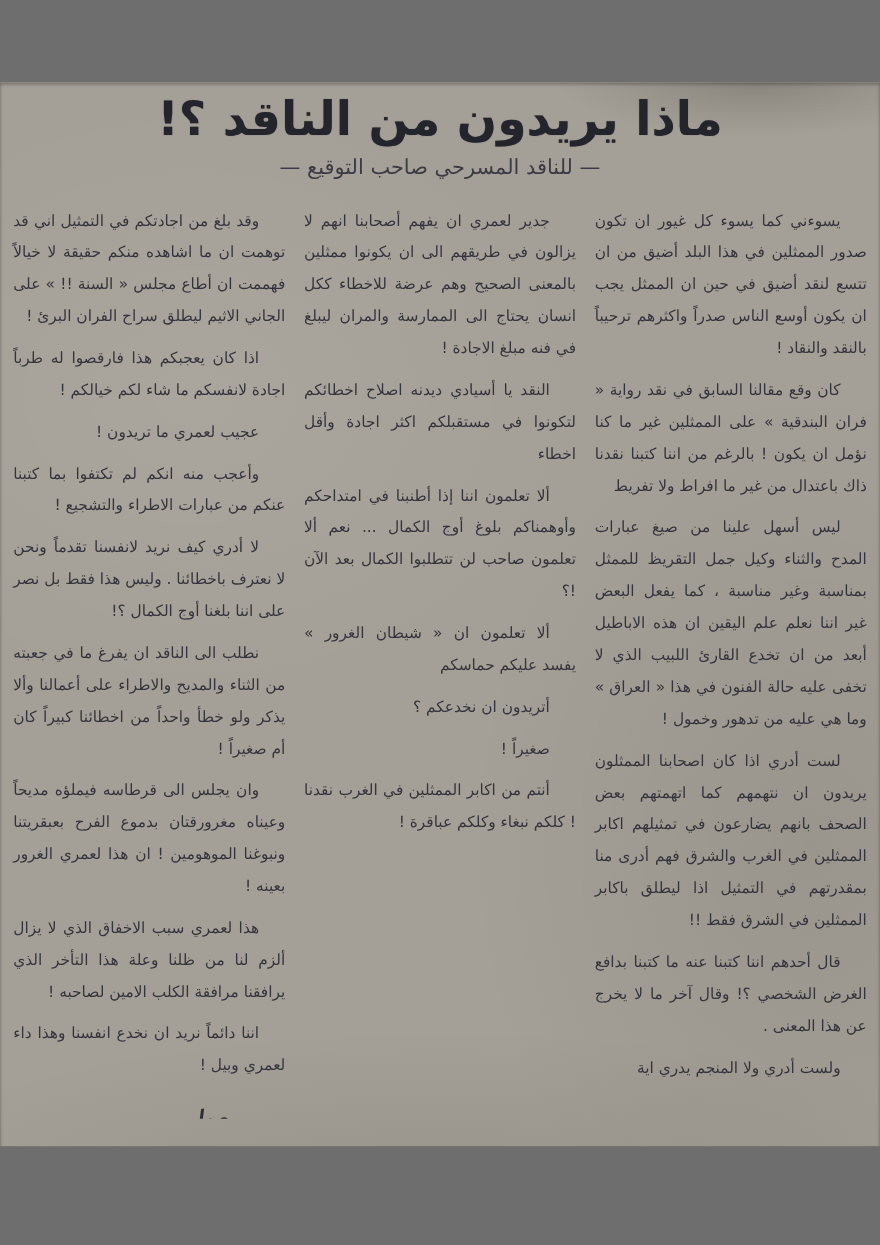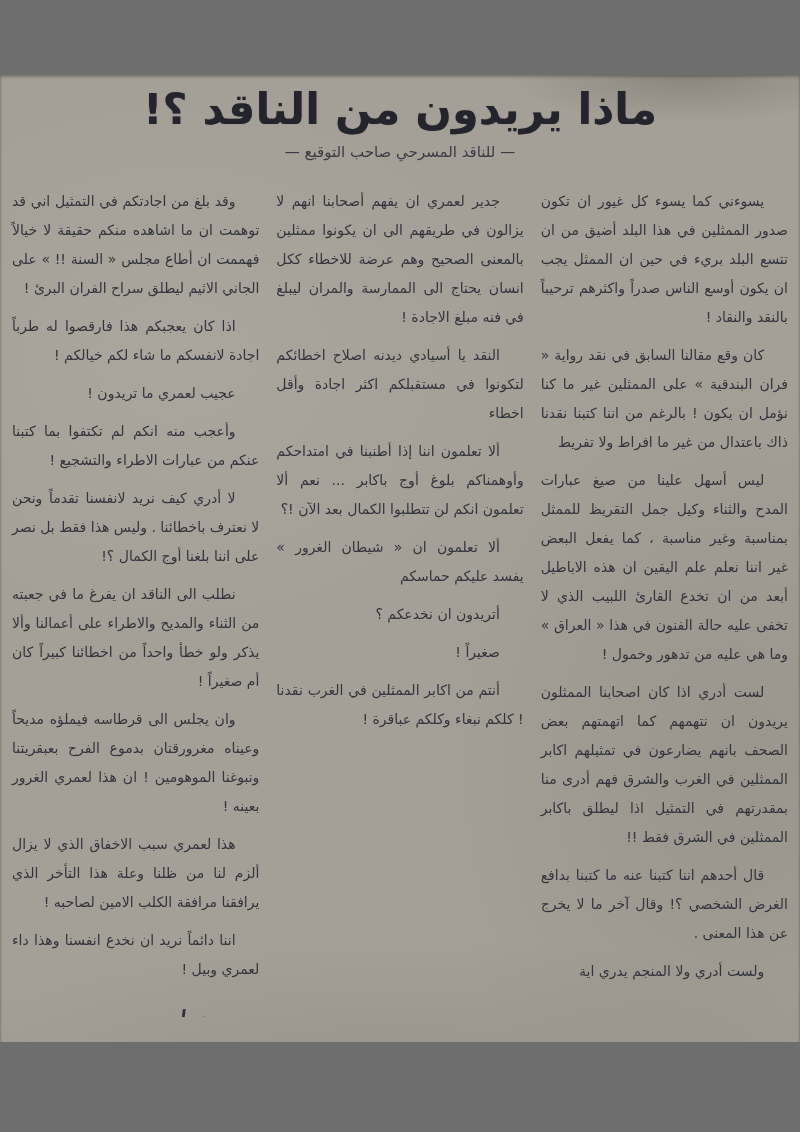--- a/index.html
+++ b/index.html
@@ -31,21 +31,21 @@
     font-size:43px;
     font-weight:bold;
     color:#24242c;
     margin:6px 0 0;
     line-height:56px;
     letter-spacing:.5px;
     text-shadow:0 0 1px rgba(30,30,40,.45);
   }
   .byline{
     text-align:center;
-    font-size:15px;
+    font-size:19px;
     color:#3b3b45;
     margin-top:4px;
     line-height:22px;
   }
   .columns{
     display:flex;
     gap:17px;
     padding:24px 12px 0 12px;
     height:830px;
     overflow:hidden;
@@ -79,32 +79,32 @@
 <div class="stage">
   <div class="matte top"></div>
 
   <div class="paper">
     <h1 class="title">ماذا يريدون من الناقد ؟!</h1>
     <div class="byline">— للناقد المسرحي صاحب التوقيع —</div>
 
     <div class="columns">
 
       <div class="col">
-        <p>يسوءني كما يسوء كل غيور ان تكون صدور الممثلين في هذا البلد أضيق من ان تتسع البلد بريء في حين ان الممثل يجب ان يكون أوسع الناس صدراً واكثرهم ترحيباً بالنقد والنقاد !</p>
+        <p>يسوءني كما يسوء كل غيور ان تكون صدور الممثلين في هذا البلد أضيق من ان تتسع لنقد أضيق في حين ان الممثل يجب ان يكون أوسع الناس صدراً واكثرهم ترحيباً بالنقد والنقاد !</p>
         <p>كان وقع مقالنا السابق في نقد رواية « فران البندقية » على الممثلين غير ما كنا نؤمل ان يكون ! بالرغم من اننا كتبنا نقدنا ذاك باعتدال من غير ما افراط ولا تفريط</p>
         <p>ليس أسهل علينا من صيغ عبارات المدح والثناء وكيل جمل التقريظ للممثل بمناسبة وغير مناسبة ، كما يفعل البعض غير اننا نعلم علم اليقين ان هذه الاباطيل أبعد من ان تخدع القارئ اللبيب الذي لا تخفى عليه حالة الفنون في هذا « العراق » وما هي عليه من تدهور وخمول !</p>
         <p>لست أدري اذا كان اصحابنا الممثلون يريدون ان نتهمهم كما اتهمتهم بعض الصحف بانهم يضارعون في تمثيلهم اكابر الممثلين في الغرب والشرق فهم أدرى منا بمقدرتهم في التمثيل اذا ليطلق باكابر الممثلين في الشرق فقط !!</p>
         <p>قال أحدهم اننا كتبنا عنه ما كتبنا بدافع الغرض الشخصي ؟! وقال آخر ما لا يخرج عن هذا المعنى .</p>
         <p>ولست أدري ولا المنجم يدري اية</p>
       </div>
 
       <div class="col">
         <p>جدير لعمري ان يفهم أصحابنا انهم لا يزالون في طريقهم الى ان يكونوا ممثلين بالمعنى الصحيح وهم عرضة للاخطاء ككل انسان يحتاج الى الممارسة والمران ليبلغ في فنه مبلغ الاجادة !</p>
         <p>النقد يا أسيادي ديدنه اصلاح اخطائكم لتكونوا في مستقبلكم اكثر اجادة وأقل اخطاء</p>
-        <p>ألا تعلمون اننا إذا أطنبنا في امتداحكم وأوهمناكم بلوغ أوج باكابر ... نعم ألا تعلمون انكم لن تتطلبوا الكمال بعد الآن !؟</p>
+        <p>ألا تعلمون اننا إذا أطنبنا في امتداحكم وأوهمناكم بلوغ أوج الكمال ... نعم ألا تعلمون صاحب لن تتطلبوا الكمال بعد الآن !؟</p>
         <p>ألا تعلمون ان « شيطان الغرور » يفسد عليكم حماسكم</p>
         <p>أتريدون ان نخدعكم ؟</p>
         <p>صغيراً !</p>
         <p>أنتم من اكابر الممثلين في الغرب نقدنا ! كلكم نبغاء وكلكم عباقرة !</p>
       </div>
 
       <div class="col">
         <p>وقد بلغ من اجادتكم في التمثيل اني قد توهمت ان ما اشاهده منكم حقيقة لا خيالاً فهممت ان أطاع مجلس « السنة !! » على الجاني الاثيم ليطلق سراح الفران البرئ !</p>
         <p>اذا كان يعجبكم هذا فارقصوا له طرباً اجادة لانفسكم ما شاء لكم خيالكم !</p>
         <p>عجيب لعمري ما تريدون !</p>

